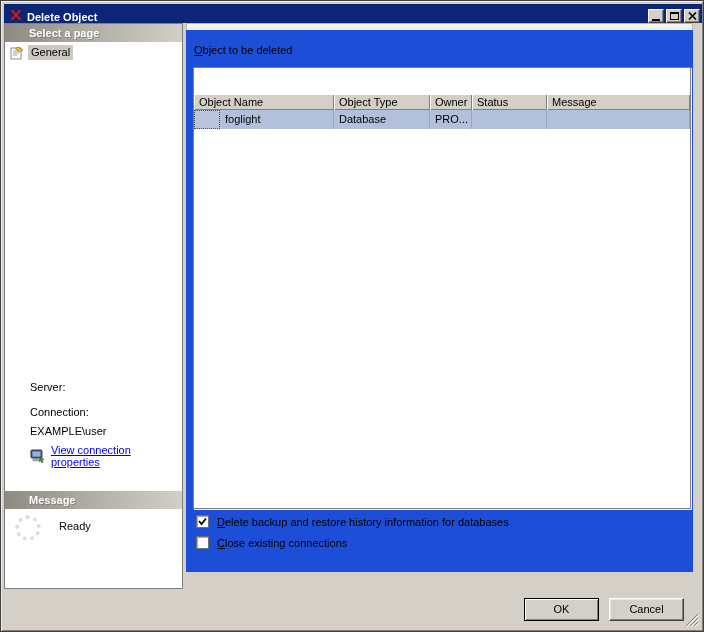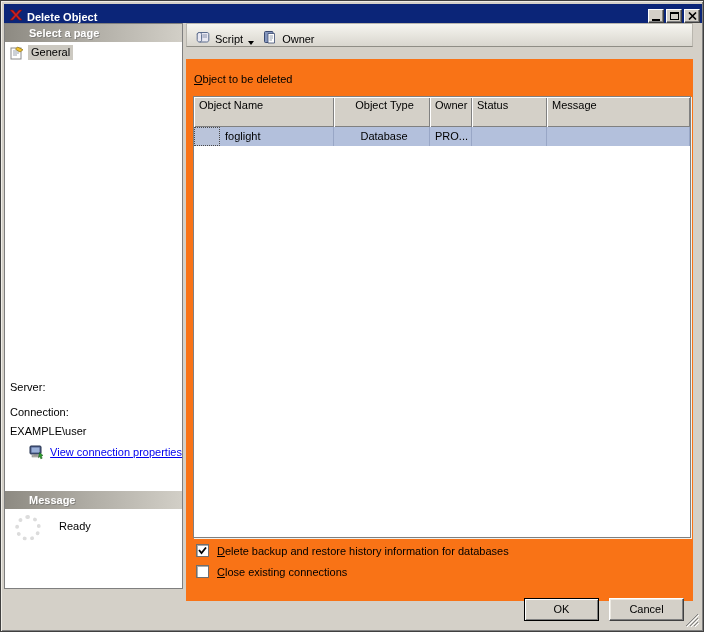--- a/index.html
+++ b/index.html
@@ -42,21 +42,21 @@
     height:18px; flex:0 0 auto;
     background:linear-gradient(90deg,#8d8a82 0%,#aeaba3 45%,#d2cfc7 100%);
     color:#fff; font-weight:bold; line-height:18px; padding-left:24px;
     text-shadow:1px 1px 0 rgba(90,90,90,0.45);
   }
   .pages-area { height:332px; flex:0 0 auto; padding:3px 0 0 4px; }
   .page-item { display:flex; align-items:flex-start; height:17px; cursor:default; }
   .page-item .icon16 { width:16px; height:16px; margin-right:3px; }
   .page-label { background:#ccc9c1; padding:0 3px; line-height:15px; }
 
-  .conn-area { height:117px; flex:0 0 auto; padding:7px 0 0 5px; }
+  .conn-area { height:117px; flex:0 0 auto; padding:7px 0 0 25px; }
   .conn-label { margin-top:0; line-height:13px; }
   .conn-value { line-height:13px; }
   .conn-gap { height:6px; }
   .conn-link-row { display:flex; align-items:center; margin-top:6px;justify-content:flex-end; }
   .conn-link-row .icon16 { width:16px; height:16px; margin-right:5px; }
   .link { color:#0000ee; text-decoration:underline; cursor:pointer; }
 
   .progress-area { flex:1 1 auto; position:relative; }
   .spinner {
     position:absolute; left:10px; top:6px; width:26px; height:26px;
@@ -71,38 +71,38 @@
     border:1px solid #b9b6ae; border-bottom:1px solid #8f8d85;
     display:flex; align-items:center; padding-left:4px;
   }
   .tool-btn { display:flex; align-items:flex-end; height:20px; padding:0 4px; cursor:default; }
   .tool-btn .icon16 { width:16px; height:16px; margin-right:4px; }
   .dd-arrow {
     width:0; height:0; margin-left:5px;
     border-left:3px solid transparent; border-right:3px solid transparent;
     border-top:4px solid #000;
   }
-  .content { position:absolute; left:0; top:36px; width:507px; height:542px; background:#f97316; }
+  .content { position:absolute; left:0; top:7px; width:507px; height:542px; background:#1d4ed8; }
 
   .section-label { position:absolute; left:8px; top:14px; }
   .mn { text-decoration:underline; }
 
   .grid {
     position:absolute; left:7px; top:37px; width:498px; height:442px;
     background:#fff; border:1px solid #808080;
     box-shadow: 1px 1px 0 #f3f1ec;
   }
-  .grid-header { display:flex; height:30px; }
+  .grid-header { display:flex; height:16px;margin-top:26px; }
   .hcell {
     background:#d4d0c8;
     box-shadow: inset 1px 1px 0 #fff, inset -1px -1px 0 #808080;
     padding:2px 0 0 5px; overflow:hidden; white-space:nowrap; cursor:default;
   }
   .w-name { width:140px; flex:0 0 auto; }
-  .w-type { width:96px;  flex:0 0 auto;text-align:center; }
+  .w-type { width:96px;  flex:0 0 auto; }
   .w-owner{ width:42px;  flex:0 0 auto; }
   .w-status{ width:75px; flex:0 0 auto; }
   .w-msg  { flex:1 1 auto; }
 
   .grid-row { display:flex; height:19px; background:#b3c0dc; cursor:default; }
   .selector {
     width:26px; flex:0 0 auto; background:#bac4da;
     border:1px dotted #4a4a4a;
   }
   .bcell {

